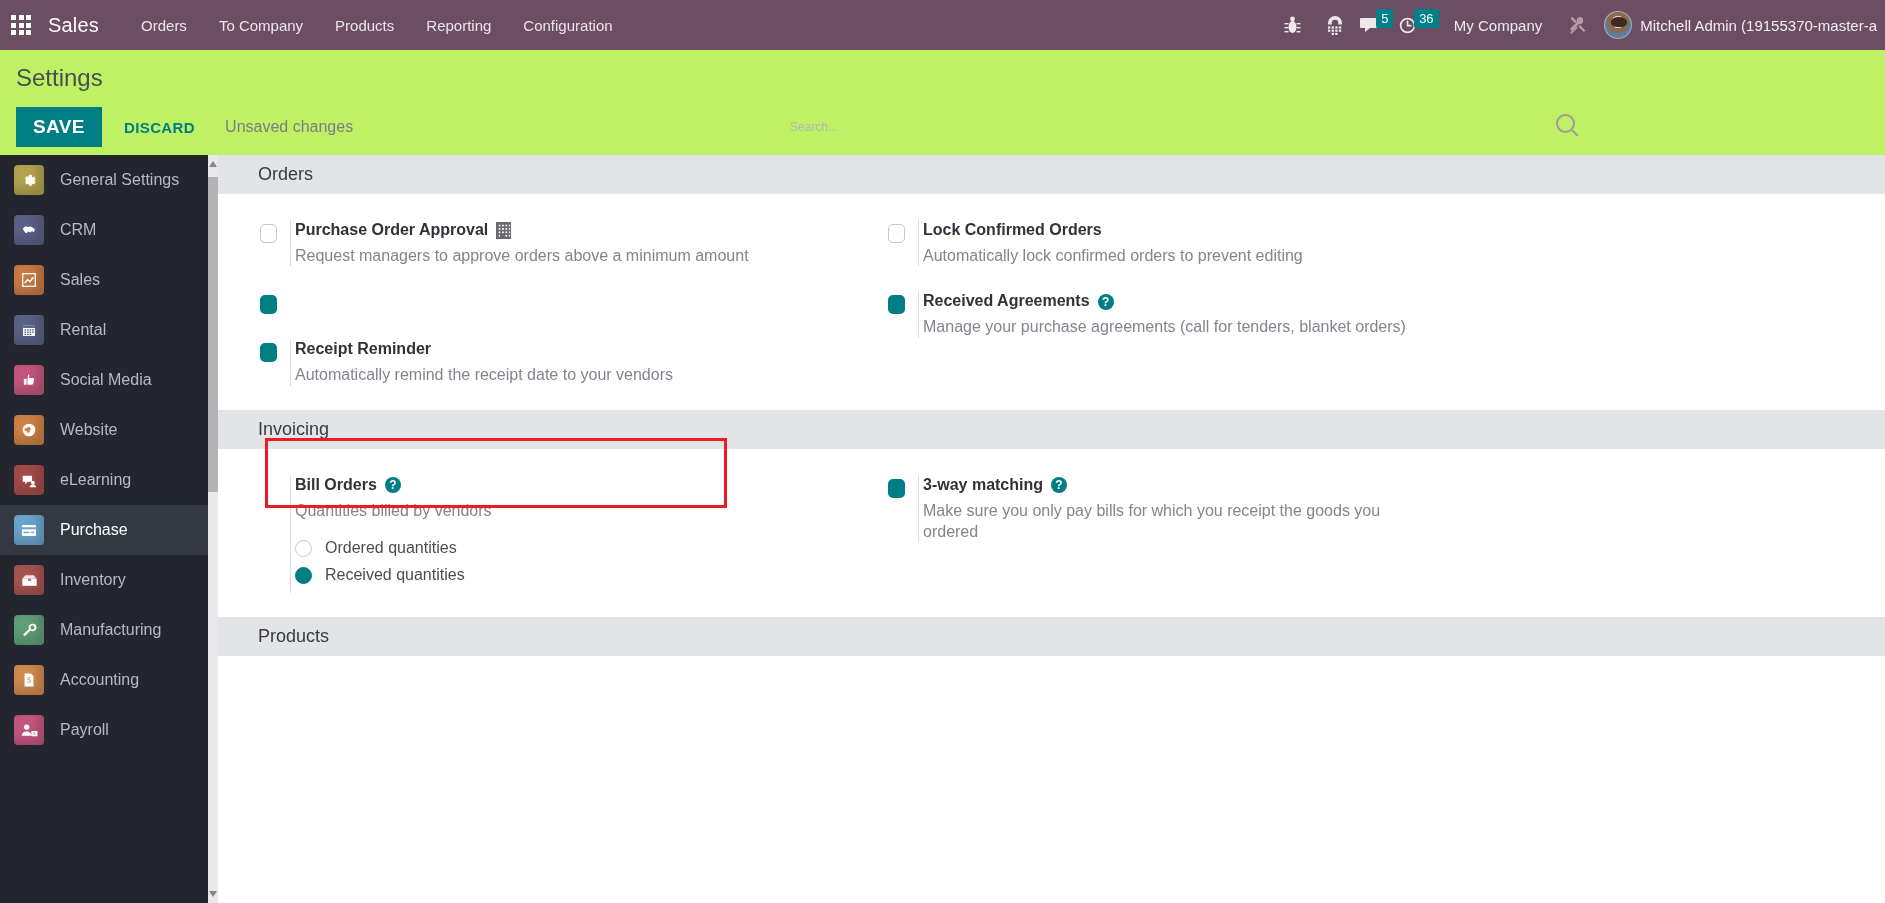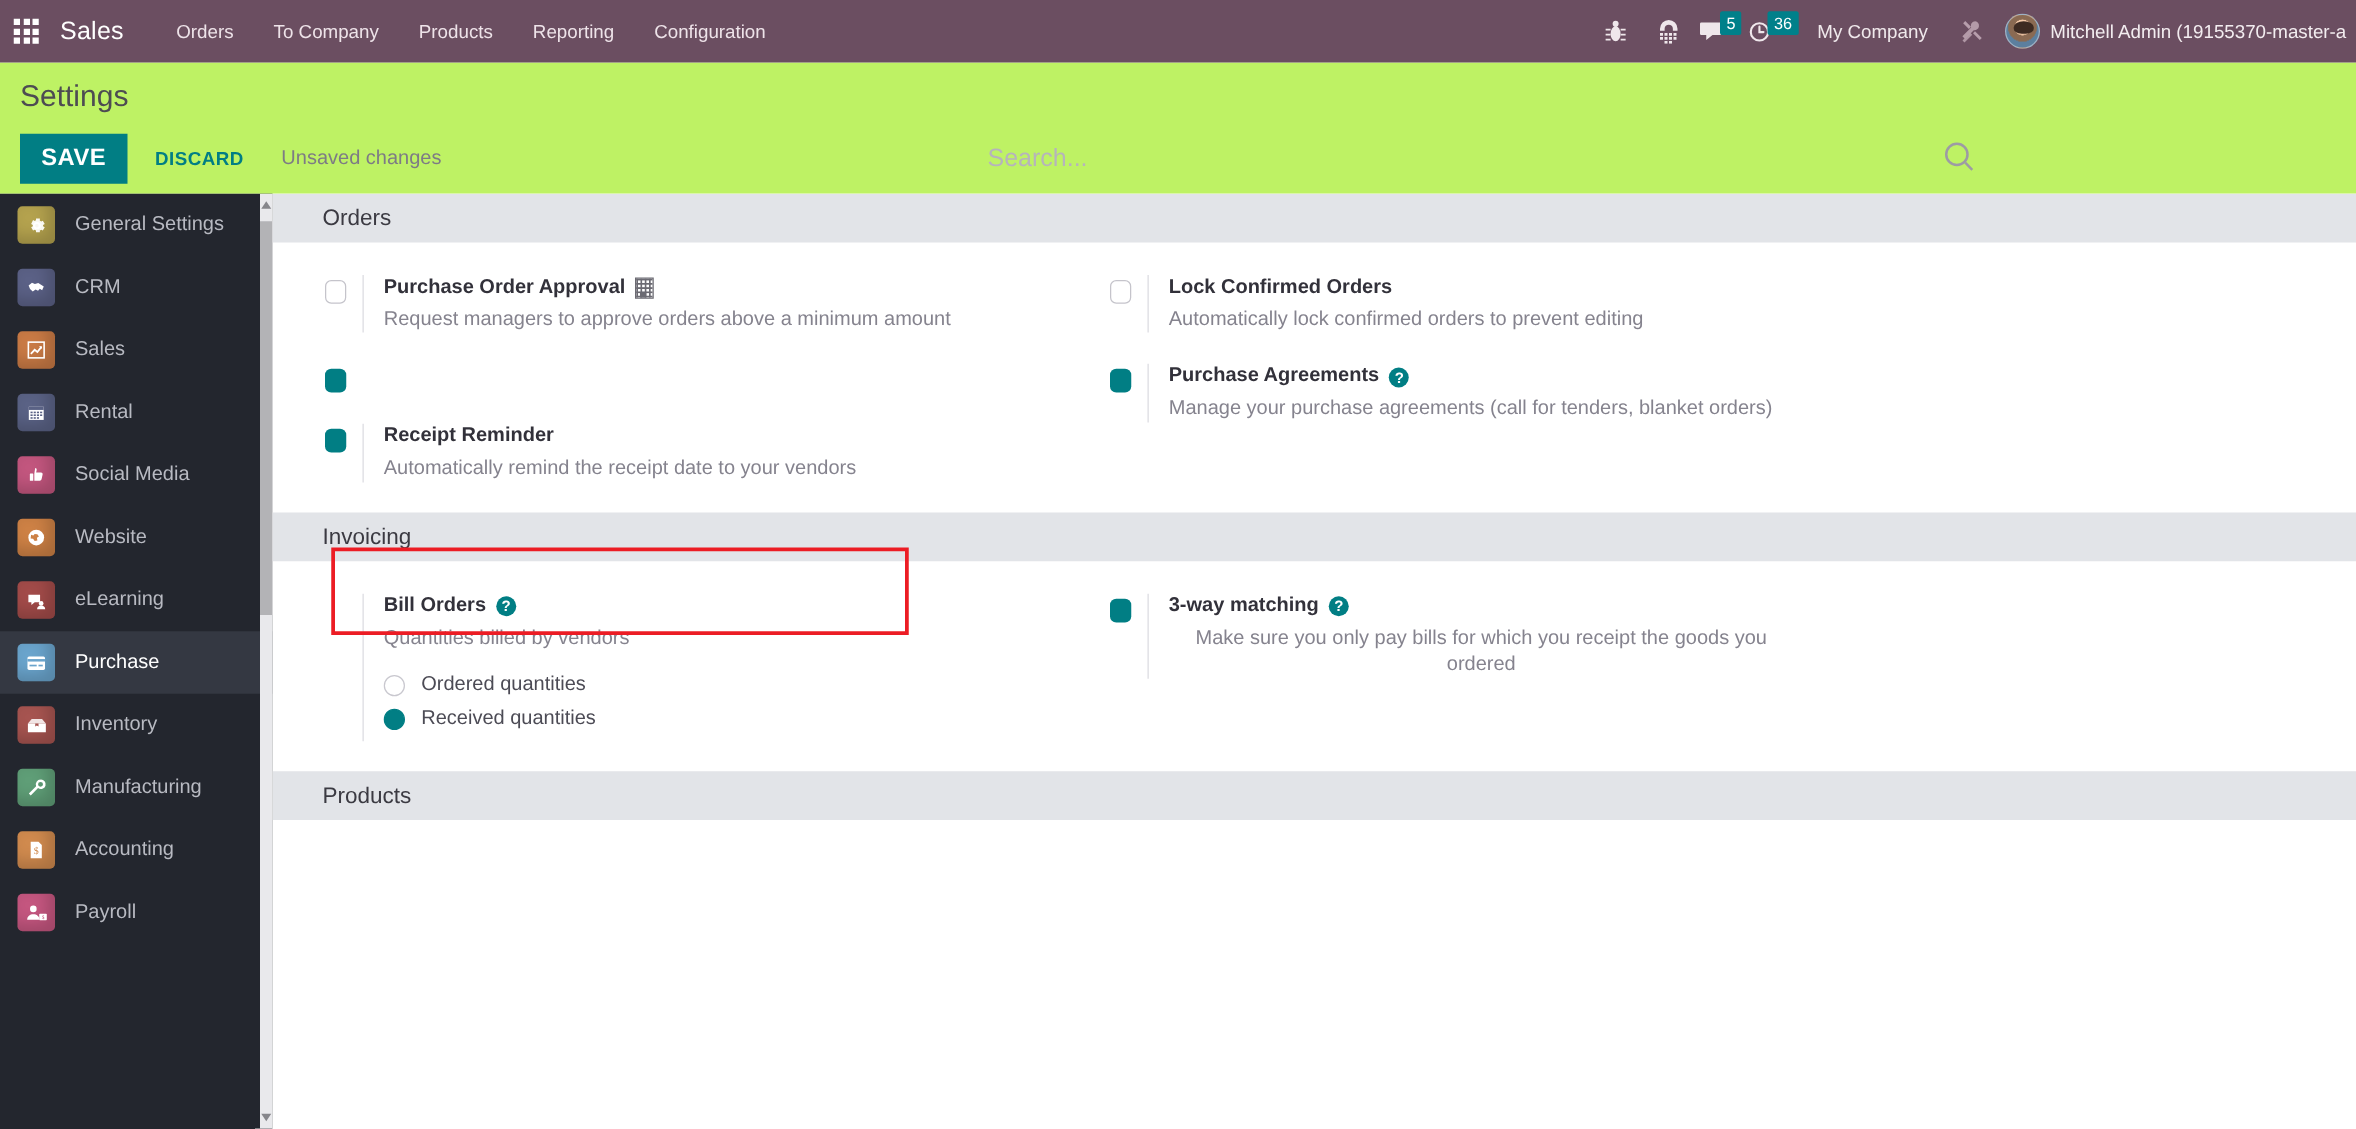--- a/index.html
+++ b/index.html
@@ -70,21 +70,21 @@
     padding: 9px 14px; margin-left: 8px; cursor: pointer; background: none; border: none;
     font-family: inherit;
   }
   .unsaved { color: #7d7b85; font-size: 16px; margin-left: 16px; }
 
   .cp-search {
     position: absolute; left: 790px; top: 60px; right: 0; height: 34px;
     display: flex; align-items: center;
   }
   .search-input {
-    border: none; outline: none; font-size: 20px; color: #6d6b75;
+    border: none; outline: none; font-size: 12px; color: #6d6b75;
     font-family: inherit; background: transparent; width: 700px;
   }
   .search-input::placeholder { color: #b6b4bc; }
   .search-glass {
     position: absolute; right: 310px; top: 4px;
     width: 19px; height: 19px; border: 2px solid #9d9ba4; border-radius: 50%;
   }
   .search-glass::after {
     content:""; position:absolute; width:2px; height:8px; background:#9d9ba4;
     right:-3px; bottom:-6px; transform: rotate(-45deg);
@@ -145,21 +145,21 @@
     cursor: pointer;
   }
   .sw-off {
     width: 17px; height: 19px; border: 1.6px solid #c5c4cb; border-radius: 5px; background: #fff;
     display: block;
   }
   .sw-on {
     width: 17px; height: 19px; border-radius: 5px; background: #017e84; display: block;
   }
   .setting-main {
-    border-left: 1px solid #dcdbe1; padding-left: 16px; min-height: 44px; text-align: center;
+    border-left: 1px solid #dcdbe1; padding-left: 4px; min-height: 44px;
   }
   .s-title {
     font-size: 16px; color: #32313a; font-weight: 700; display: flex; align-items: center;
     line-height: 1.3;
   }
   .s-desc { font-size: 16px; color: #85838e; margin-top: 4px; line-height: 1.35; max-width: 520px;}
 
   .help-ic {
     display: inline-flex; align-items: center; justify-content: center;
     width: 16px; height: 16px; border-radius: 50%; background: #017e84; color: #fff;
@@ -488,21 +488,21 @@
                 <div class="s-desc">Automatically lock confirmed orders to prevent editing</div>
               </div>
             </div>
 
             <div class="setting" style="margin-top:24px">
               <div class="toggle">
                 <span class="sw-on"></span>
               </div>
               <div class="setting-main">
                 <div class="s-title">
-                  <span>Purchase Agreements</span>
+                  <span>Received Agreements</span>
                   <span class="help-ic">?</span>
                 </div>
                 <div class="s-desc" style="max-width:560px">Manage your purchase agreements (call for tenders, blanket orders)</div>
               </div>
             </div>
 
           </div>
         </div>
       </div>
 

